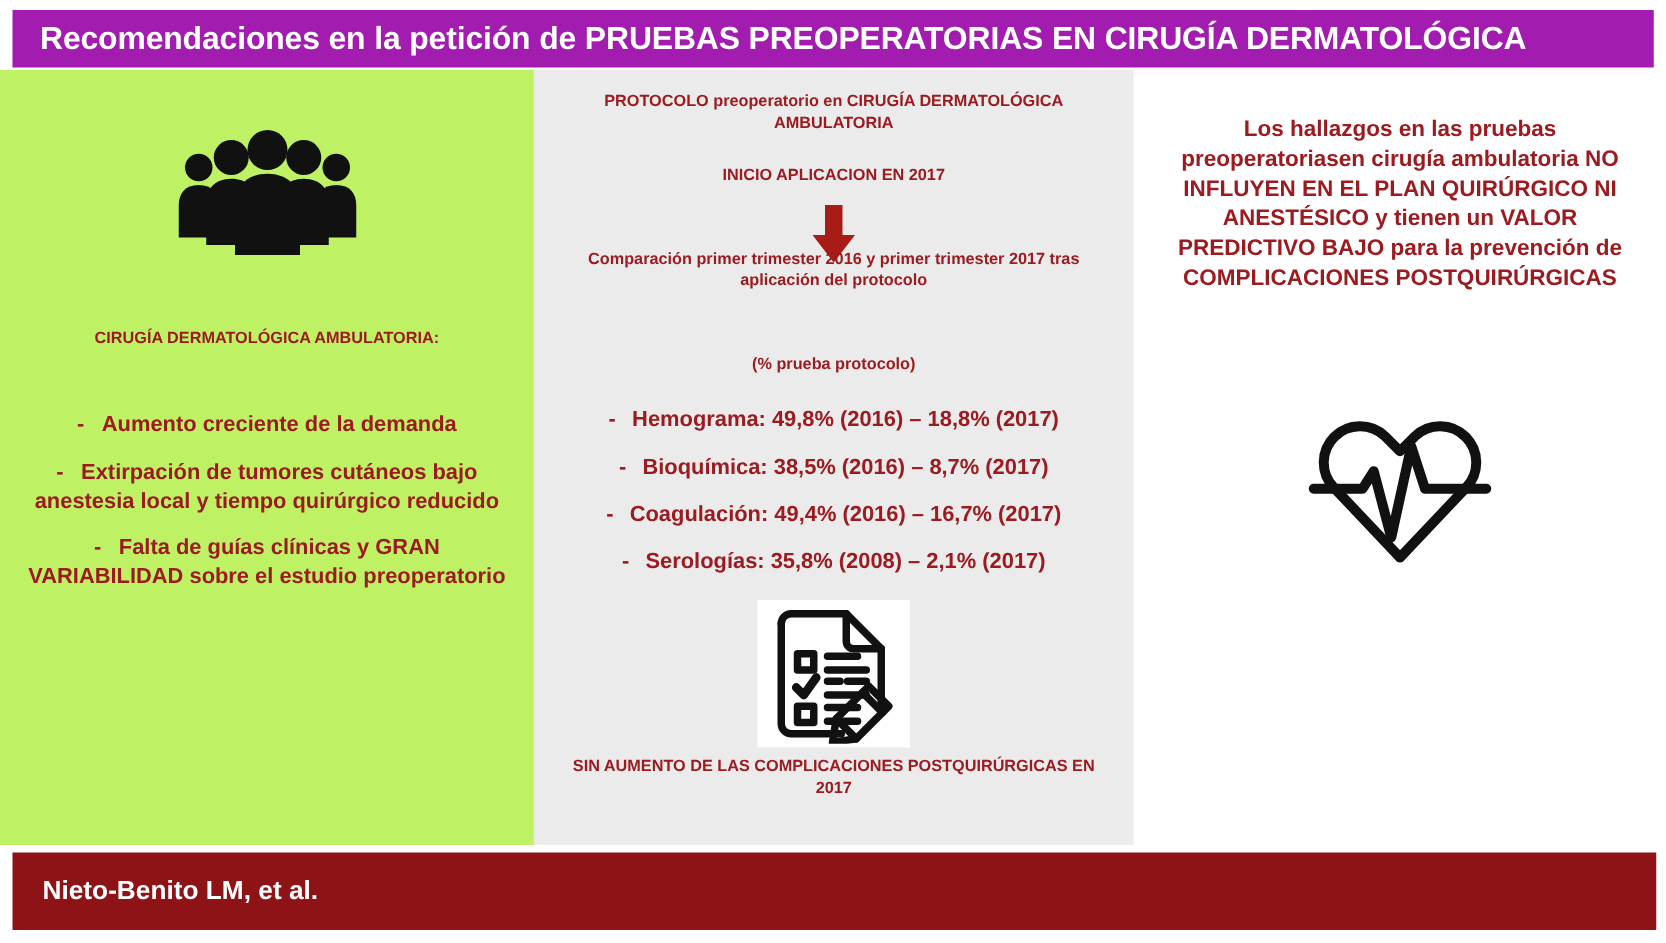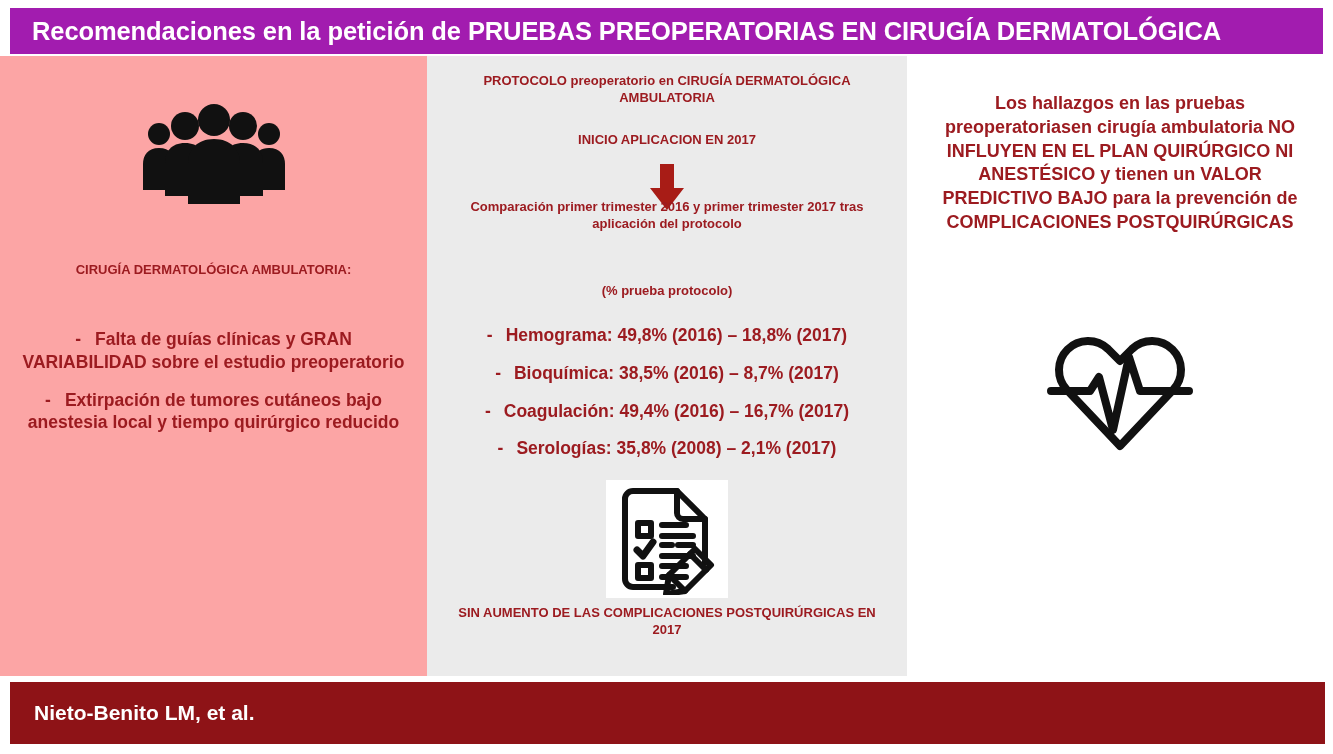--- a/index.html
+++ b/index.html
@@ -47,21 +47,21 @@
     top: 56px;
     width: 1333px;
     height: 620px;
   }
   .col {
     position: absolute;
     top: 0;
     height: 620px;
     box-sizing: border-box;
   }
-  #col-left   { left: 0px;   width: 432px; background: #fca5a5; }
+  #col-left   { left: 0px;   width: 432px; background: #bef264; }
   #col-mid    { left: 427px; width: 480px; background: #EBEBEB; }
   #col-right  { left: 907px; width: 426px; background: #ffffff; }
 
   
   #footer-bar {
     position: absolute;
     left: 10px;
     top: 682px;
     width: 1315px;
     height: 62px;
@@ -222,24 +222,27 @@
             <circle cx="75" cy="16" r="16"></circle>
             <path d="M75 35 c-17 0 -26 11 -26 24 v41 h52 v-41 c0 -13 -9 -24 -26 -24 z"></path>
           </g>
         </svg>
       </div>
 
       <div id="left-heading" class="redtext heading">CIRUGÍA DERMATOLÓGICA AMBULATORIA:</div>
 
       <div id="left-bullets">
         <div class="b bullet-line">
-          <span class="dash">-</span><span>Falta de guías clínicas y GRAN VARIABILIDAD sobre el estudio preoperatorio</span>
+          <span class="dash">-</span><span>Aumento creciente de la demanda</span>
         </div>
         <div class="b bullet-line">
           <span class="dash">-</span><span>Extirpación de tumores cutáneos bajo anestesia local y tiempo quirúrgico reducido</span>
+        </div>
+        <div class="b bullet-line">
+          <span class="dash">-</span><span>Falta de guías clínicas y GRAN VARIABILIDAD sobre el estudio preoperatorio</span>
         </div>
       </div>
     </div>
 
     <div class="col" id="col-mid"></div>
 
     <div id="mid-top">
       <div class="redtext heading">PROTOCOLO preoperatorio en CIRUGÍA DERMATOLÓGICA AMBULATORIA</div>
       <div class="redtext heading line2">INICIO APLICACION EN 2017</div>
     </div>

